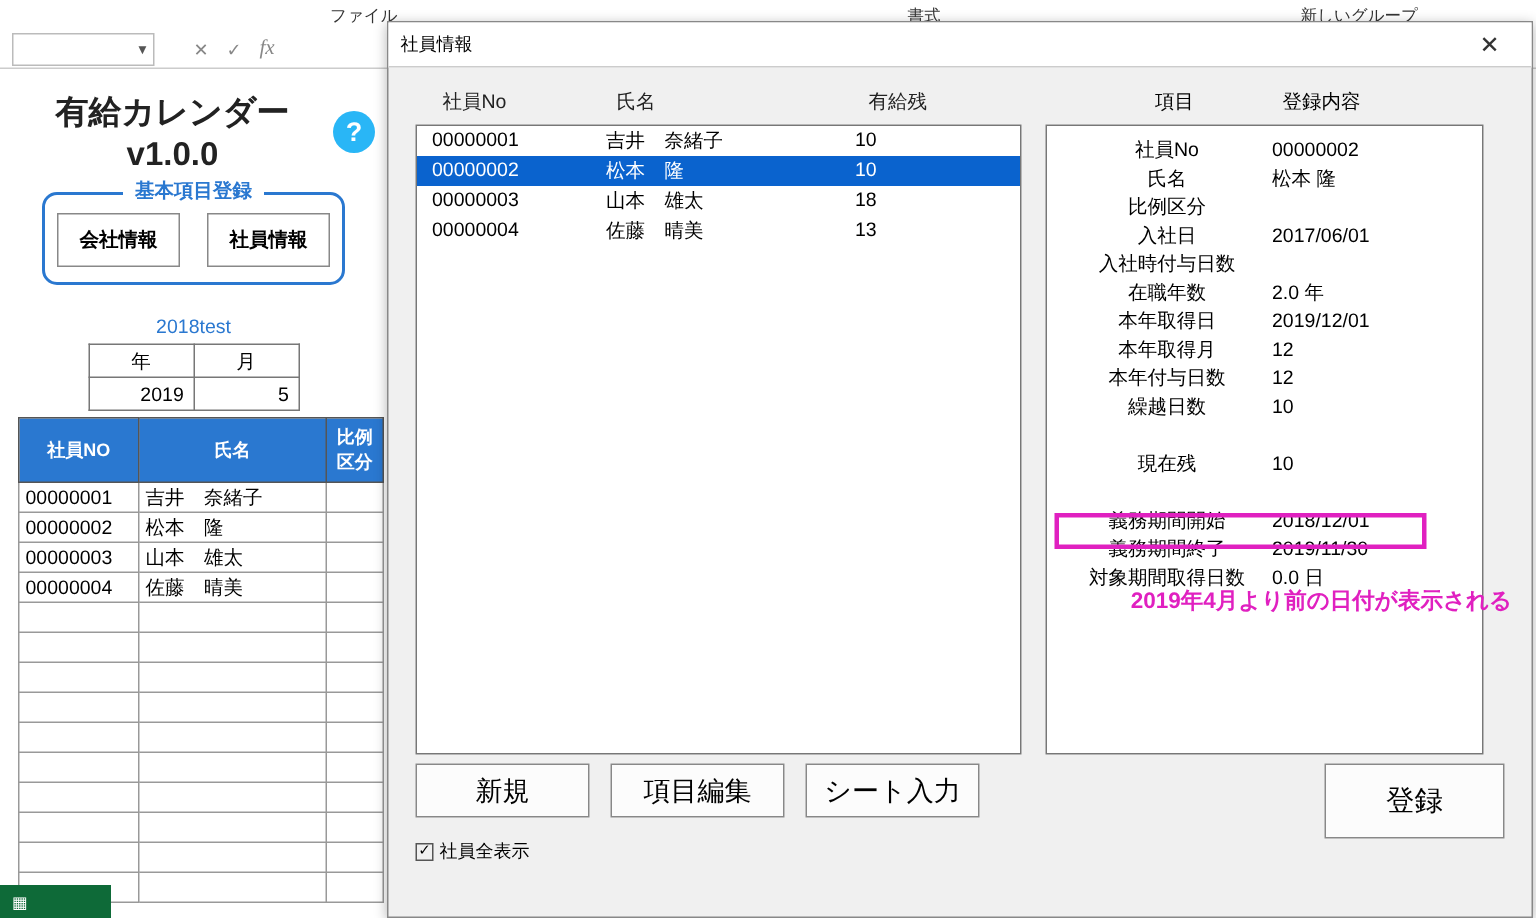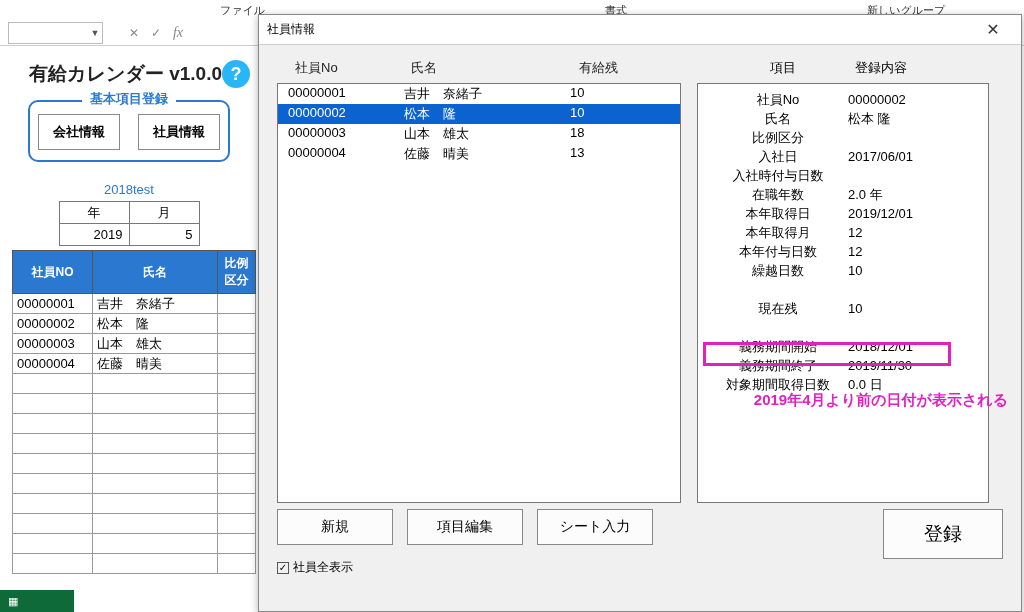--- a/index.html
+++ b/index.html
@@ -13,21 +13,21 @@
     .name-box { width: 95px; height: 22px; border: 1px solid #bbb; margin-left: 8px; display:flex; align-items:center; }
     .name-box .dd { width: 14px; text-align: center; color: #555; font-size: 9px; }
     .fx-x, .fx-check, .fx { width: 22px; text-align: center; color: #888; font-size: 12px; }
     .fx-check { color: #888; }
     .fx { font-style: italic; font-family: serif; font-size: 14px; }
     .formula-input { flex: 1; height: 22px; border: none; }
 
     .left-pane { position: absolute; left: 0; top: 60px; width: 258px; }
 
     .title-row { display: flex; align-items: center; padding: 0 8px; }
-    .title { font-size: 19px; font-weight: bold; color: #222; flex: 1; text-align: right; }
+    .title { font-size: 22px; font-weight: bold; color: #222; flex: 1; text-align: center; }
     .help-btn { width: 28px; height: 28px; border-radius: 50%; background: #29b6f6; color: #fff; font-size: 18px; font-weight: bold; display:flex; align-items:center; justify-content:center; }
 
     .reg-fieldset { border: 2px solid #2a78d0; border-radius: 10px; margin: 12px 28px 0 28px; padding: 12px 8px 10px 8px; position: relative; }
     .reg-legend { position: absolute; top: -12px; left: 50%; transform: translateX(-50%); background: #fff; padding: 0 8px; color: #2a78d0; font-size: 13px; font-weight: bold; }
     .reg-buttons { display: flex; gap: 18px; justify-content: center; }
     .reg-btn { border: 1px solid #888; background: #fff; padding: 8px 14px; font-size: 13px; font-weight: bold; }
 
     .dbname { color: #2a78d0; font-size: 13px; text-align: center; margin-top: 20px; }
 
     .ym-table { border-collapse: collapse; margin: 4px auto 0 auto; }
@@ -68,21 +68,21 @@
     .detailbox { border: 1px solid #777; background: #fff; height: 420px; padding: 6px 10px; font-size: 13px; position: relative; }
     .detail-row { display: flex; height: 19px; align-items: center; }
     .detail-row .k { width: 140px; }
     .highlight-box { border: 3px solid #e020c0; position: absolute; left: 5px; top: 258px; width: 248px; height: 24px; }
 
     .annot { position: absolute; color: #e020c0; font-weight: bold; font-size: 15px; right: 16px; top: 391px; }
 
     .dlg-footer { display: flex; align-items: flex-start; padding: 0 18px; gap: 16px; }
     .btn-col { display: flex; flex-direction: column; gap: 8px; }
     .btn-row { display: flex; gap: 14px; }
-    .dlg-btn { width: 116px; height: 36px; border: 1px solid #888; background: #fcfcfc; font-size: 14px; }
+    .dlg-btn { width: 116px; height: 36px; border: 1px solid #888; background: #fcfcfc; font-size: 18px; }
     .register-btn { width: 120px; height: 50px; font-size: 19px; margin-left: auto; border: 1px solid #888; background: #fcfcfc; }
     .chk-row { display: flex; align-items: center; gap: 4px; font-size: 12px; margin-top: 6px; }
     .chk-row .box { width: 12px; height: 12px; border: 1px solid #555; display:flex;align-items:center;justify-content:center; font-size:10px; line-height:10px; }
   </style>
 </head>
 <body>
 
 <div class="ribbon-row">
   <div class="ribbon-item">ファイル</div>
   <div class="ribbon-item" style="margin-left:280px">書式</div>

